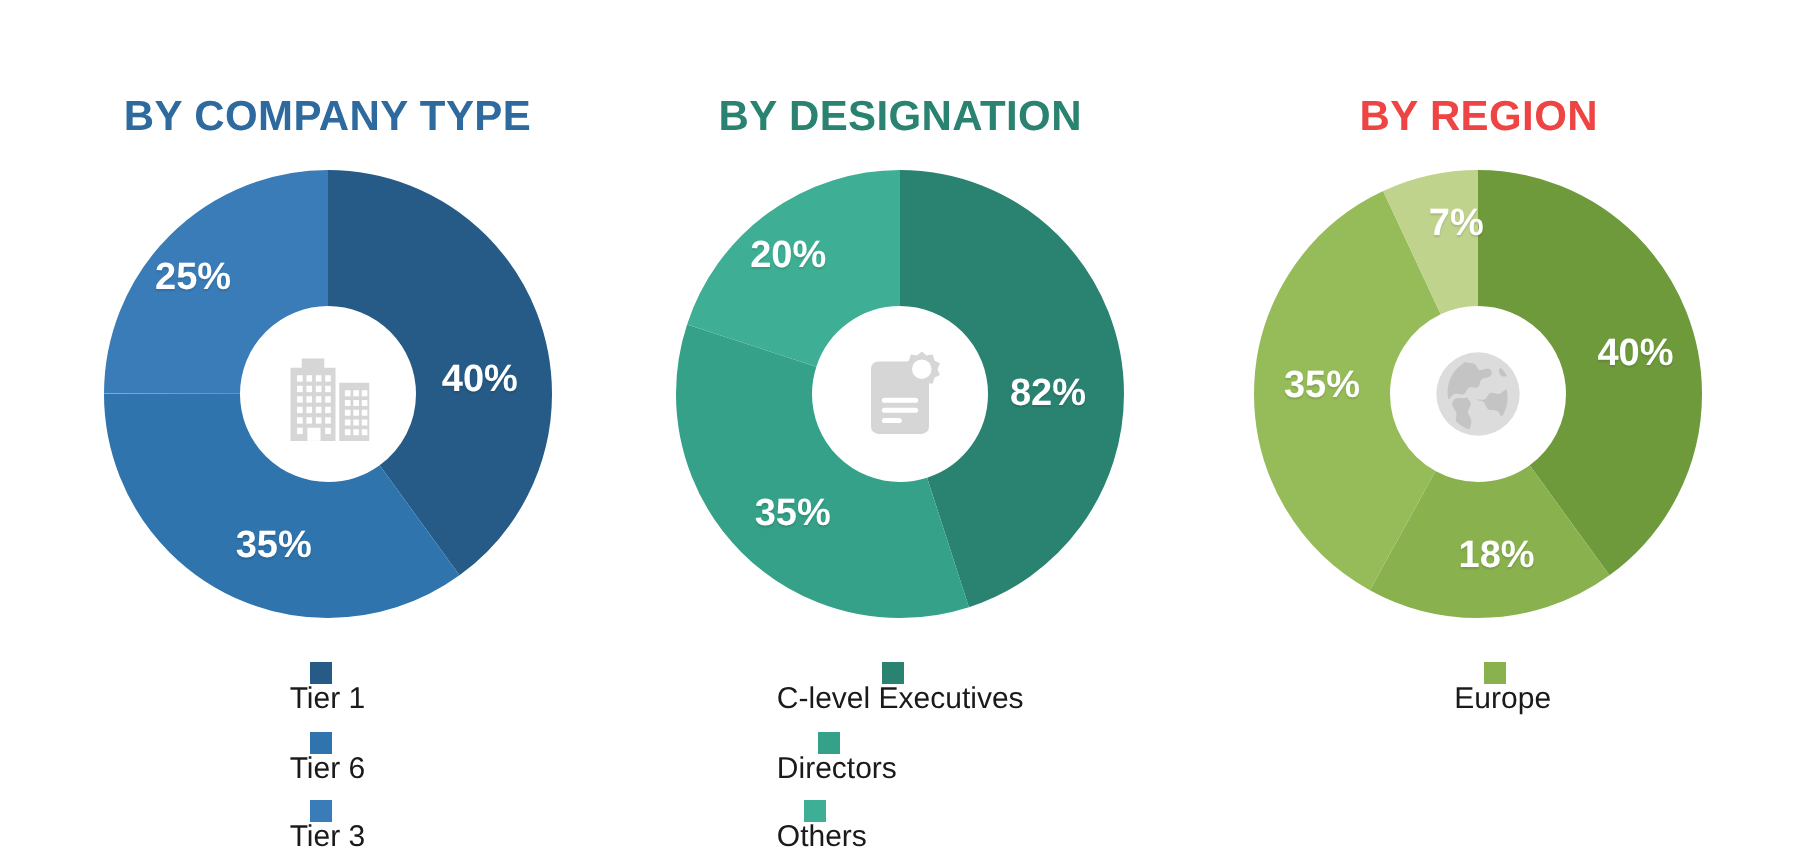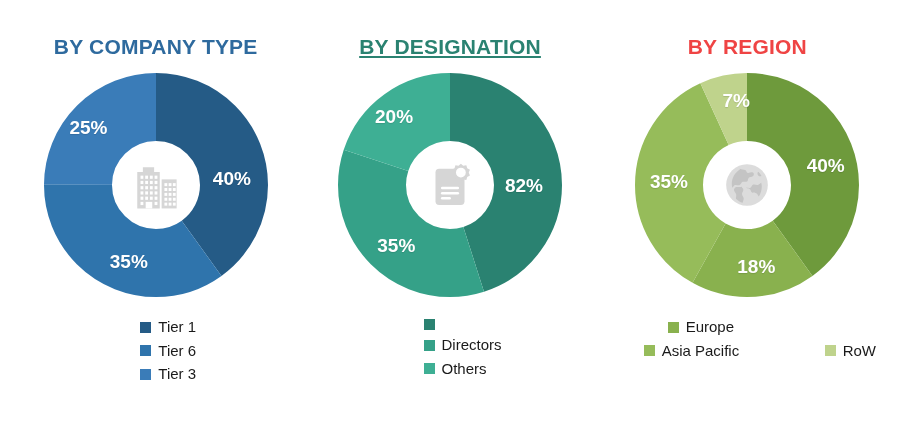--- a/index.html
+++ b/index.html
@@ -15,21 +15,21 @@
     position: relative;
   }
   .board {
     width: 900px;
     height: 425px;
     display: flex;
     flex-direction: row;
     align-items: flex-start;
     justify-content: space-between;
     box-sizing: border-box;
-    padding: 4px;
+    padding: 16px;
   }
   .panel {
     display: flex;
     flex-direction: column;
     align-items: center;
     box-sizing: border-box;
   }
   .panel-company { width: 300px; padding-left: 6px; }
   .panel-designation { width: 300px; }
   .panel-region { width: 300px; }
@@ -38,21 +38,21 @@
     font-size: 21px;
     font-weight: bold;
     letter-spacing: 0.2px;
     margin-top: 32px;
     margin-bottom: 0;
     white-space: nowrap;
     text-align: center;
     line-height: 1;
   }
   .title-company { color: #2E6A9E; }
-  .title-designation { color: #2A8271; text-decoration: underline; }
+  .title-designation { color: #2A8271; }
   .title-region { color: #ef4444; }
 
   .donut-wrap {
     position: relative;
     width: 224px;
     height: 224px;
     margin-top: 16px;
   }
   .donut-svg {
     display: block;
@@ -89,24 +89,23 @@
     align-items: flex-start;
   }
   .legend-row {
     display: flex;
     flex-direction: row;
     align-items: center;
     margin-bottom: 7px;
   }
   .legend-item {
     display: flex;
-    flex-direction: row;
+    flex-direction: column;
     align-items: center;
     white-space: nowrap;
-    margin-left: 25px;
   }
   .legend-swatch {
     width: 11px;
     height: 11px;
     margin-right: 7px;
     flex: 0 0 auto;
   }
   .legend-label {
     font-size: 15px;
     color: #1a1a1a;
@@ -251,20 +250,21 @@
             <rect x="22" y="45.2" width="11" height="2.8" rx="1.4"></rect>
           </g>
         </svg>
       </div>
     </div>
 
     <div class="legend">
       <div class="legend-row">
         <div class="legend-item">
           <span class="legend-swatch" style="background:#2A8271;"></span>
+          <span class="legend-label">C-level Executives</span>
         </div>
       </div>
       <div class="legend-row">
         <div class="legend-item">
           <span class="legend-swatch" style="background:#35A188;"></span>
           <span class="legend-label">Directors</span>
         </div>
       </div>
       <div class="legend-row">
         <div class="legend-item">
@@ -315,27 +315,16 @@
     </div>
 
     <div class="legend">
       <div class="legend-row">
         <span class="legend-grid-gap"></span>
         <div class="legend-item">
           <span class="legend-swatch" style="background:#89B14E;"></span>
           <span class="legend-label">Europe</span>
         </div>
       </div>
-      <div class="legend-row">
-        <div class="legend-item legend-col-a">
-          <span class="legend-swatch" style="background:#96BC5A;"></span>
-          <span class="legend-label">Asia Pacific</span>
-        </div>
-        <span class="legend-grid-gap"></span>
-        <div class="legend-item">
-          <span class="legend-swatch" style="background:#BFD38C;"></span>
-          <span class="legend-label">RoW</span>
-        </div>
-      </div>
     </div>
   </div>
 
 </div>
 
 </body></html>

